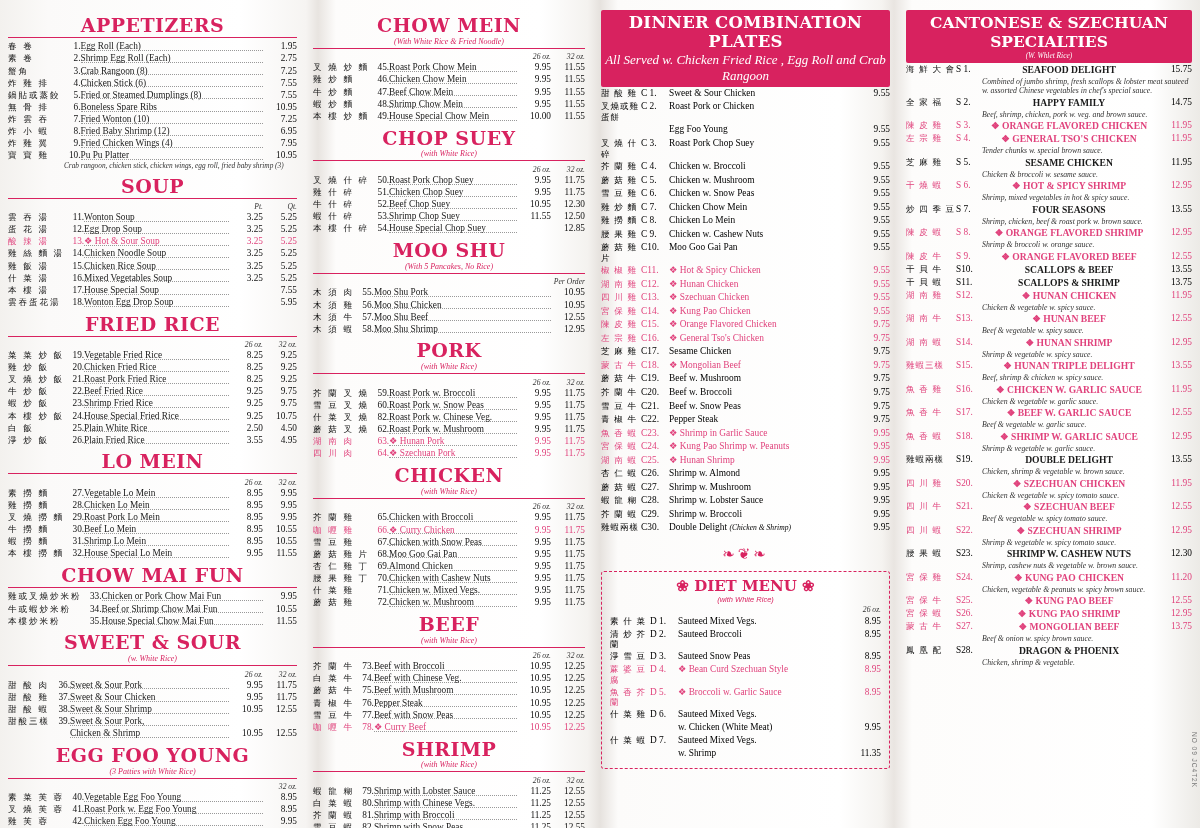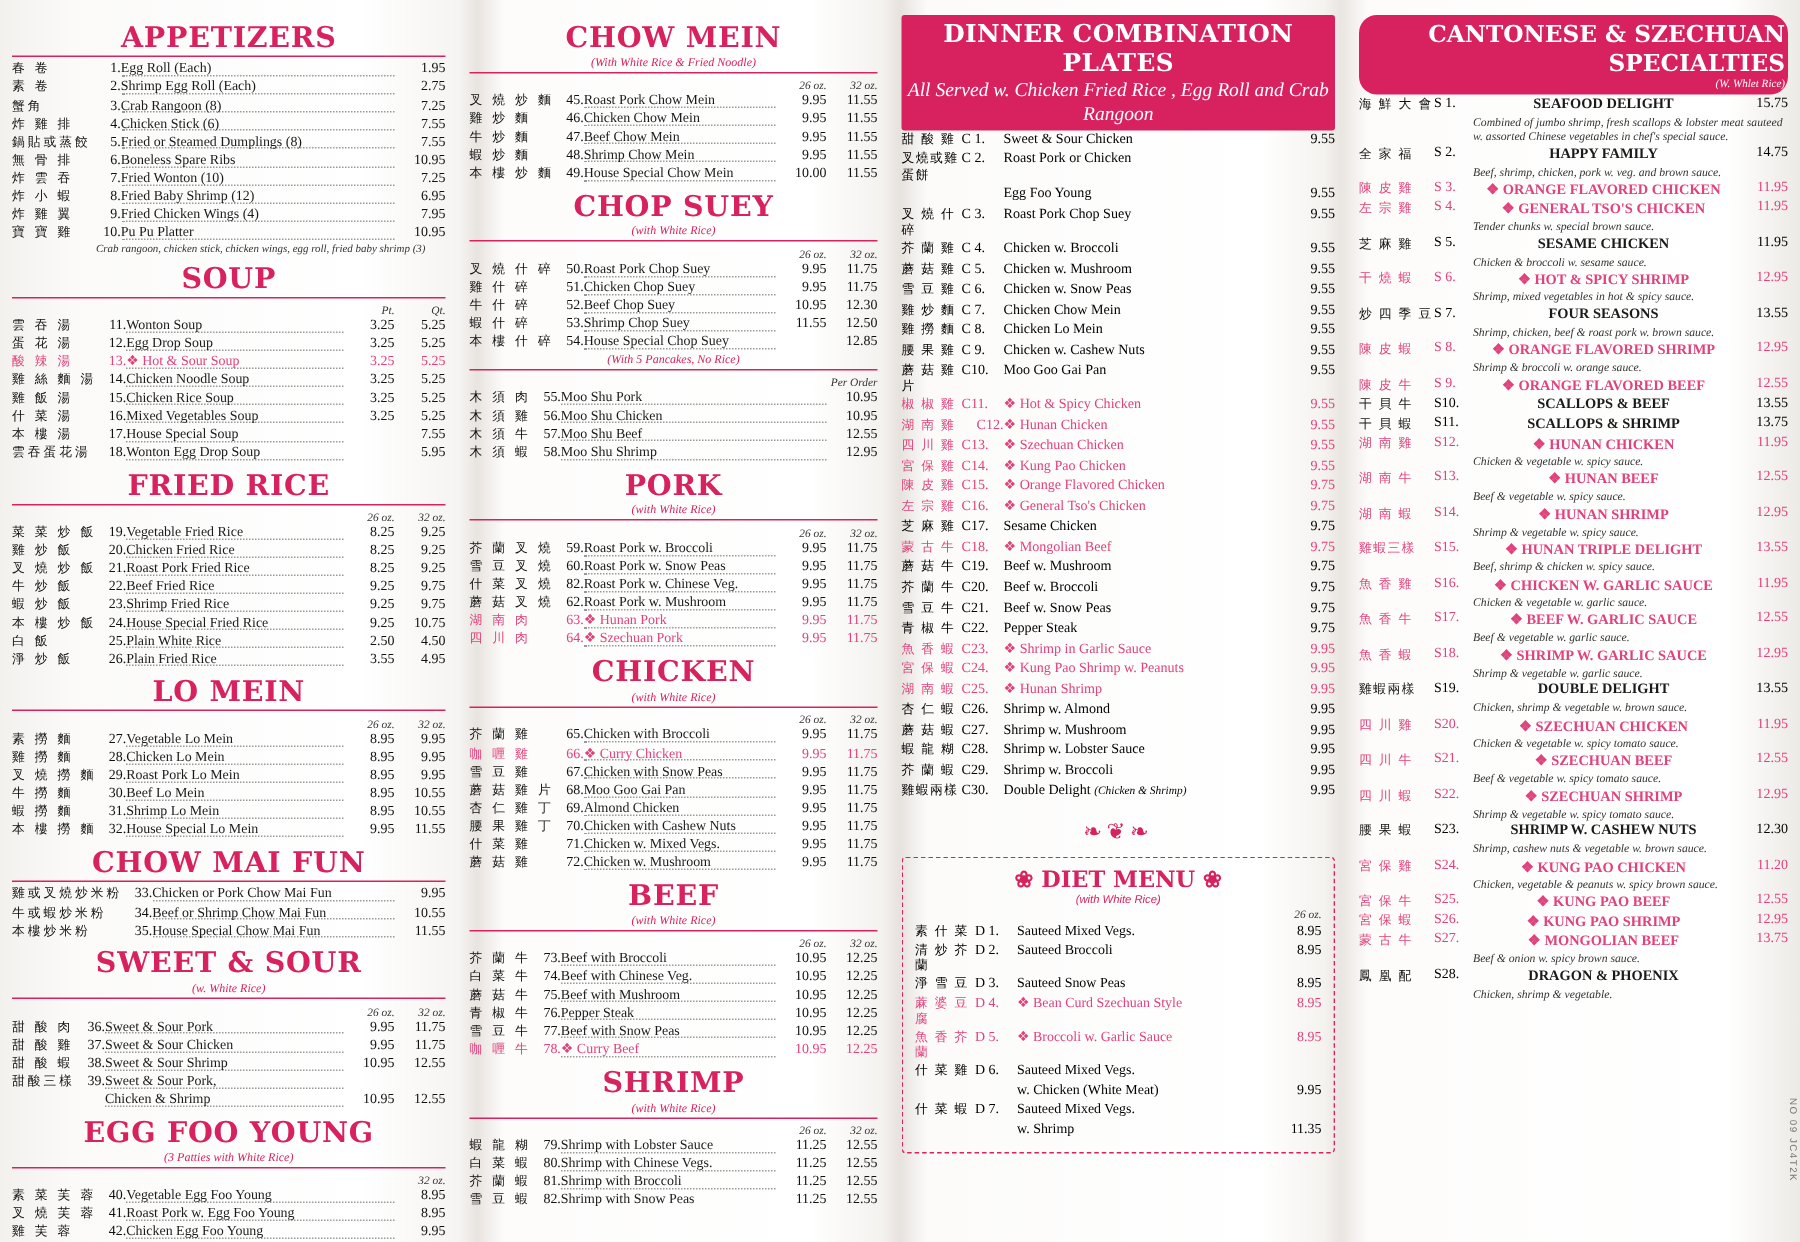--- a/index.html
+++ b/index.html
@@ -120,23 +120,23 @@
   }
   .diet .dt { text-align: center; color: #d8225f; font-family: "DejaVu Serif", serif; font-weight: bold; font-size: 15px; }
   .diet .ds { text-align: center; color: #d8225f; font-size: 7.5px; font-style: italic; }
   table.diet-t { width: 100%; border-collapse: collapse; font-size: 9.3px; font-family: "Liberation Serif", serif; }
   table.diet-t td { padding: 0.7px 0; vertical-align: top; line-height: 1.25; }
 
   
   .spec-head {
     background: #d8225f;
     color: #fff;
-    text-align: right;
+    text-align: center;
     padding: 3px 2px;
-    border-radius: 12px;
+    border-radius: 2px;
   }
   .spec-head .ct { font-family: "DejaVu Serif", serif; font-weight: bold; font-size: 15.5px; }
   .spec-head .cs { font-size: 7.4px; font-style: italic; font-family: "Liberation Serif", serif; }
   table.spec { width: 100%; border-collapse: collapse; font-family: "Liberation Serif", serif; }
   table.spec td { vertical-align: top; padding: 0.5px 0; }
   .scn { width: 50px; font-size: 8.5px; letter-spacing: 1px; font-family: "DejaVu Sans", sans-serif; color:#111; }
   .sno { width: 26px; font-size: 9.3px; }
   .snm { font-size: 9.6px; font-weight: bold; color: #1a1a1a; position: relative; text-align: center;}
   .spr { width: 36px; text-align: right; font-size: 9.4px; }
   .sdesc { font-size: 7.8px; font-style: italic; color: #333; line-height: 1.22; padding-bottom: 2px; }
@@ -647,20 +647,21 @@
           <tr class="row">
             <td class="cn">本 樓 什 碎</td>
             <td class="num">54.</td>
             <td class="nm"><span class="dots"></span><span class="lbl">House Special Chop Suey</span></td>
             <td class="pr"></td>
             <td class="pr">12.85</td>
           </tr>
         </tbody>
     </table>
 
+    <div class="sec-title t1">MOO SHU</div>
     <div class="sub">(With 5 Pancakes, No Rice)</div>
     <div class="rule"></div>
     <table class="items">
       <tbody>
           <tr class="hdr">
             <td></td>
             <td></td>
             <td></td>
         <td colspan="2">Per Order</td>
           </tr>
@@ -1005,21 +1006,21 @@
             <td class="cpr" style="">9.55</td>
           </tr>
           <tr>
             <td class="ccn" style="color:#e0427c;">椒 椒 雞</td>
             <td class="cno" style="color:#e0427c;">C11.</td>
             <td class="cnm" style="color:#e0427c;"><span>❖</span> Hot &amp; Spicy Chicken</td>
             <td class="cpr" style="color:#e0427c;">9.55</td>
           </tr>
           <tr>
             <td class="ccn" style="color:#e0427c;">湖 南 雞</td>
-            <td class="cno" style="color:#e0427c;text-align:right;">C12.</td>
+            <td class="cno" style="color:#e0427c;">C12.</td>
             <td class="cnm" style="color:#e0427c;"><span>❖</span> Hunan Chicken</td>
             <td class="cpr" style="color:#e0427c;">9.55</td>
           </tr>
           <tr>
             <td class="ccn" style="color:#e0427c;">四 川 雞</td>
             <td class="cno" style="color:#e0427c;">C13.</td>
             <td class="cnm" style="color:#e0427c;"><span>❖</span> Szechuan Chicken</td>
             <td class="cpr" style="color:#e0427c;">9.55</td>
           </tr>
           <tr>

